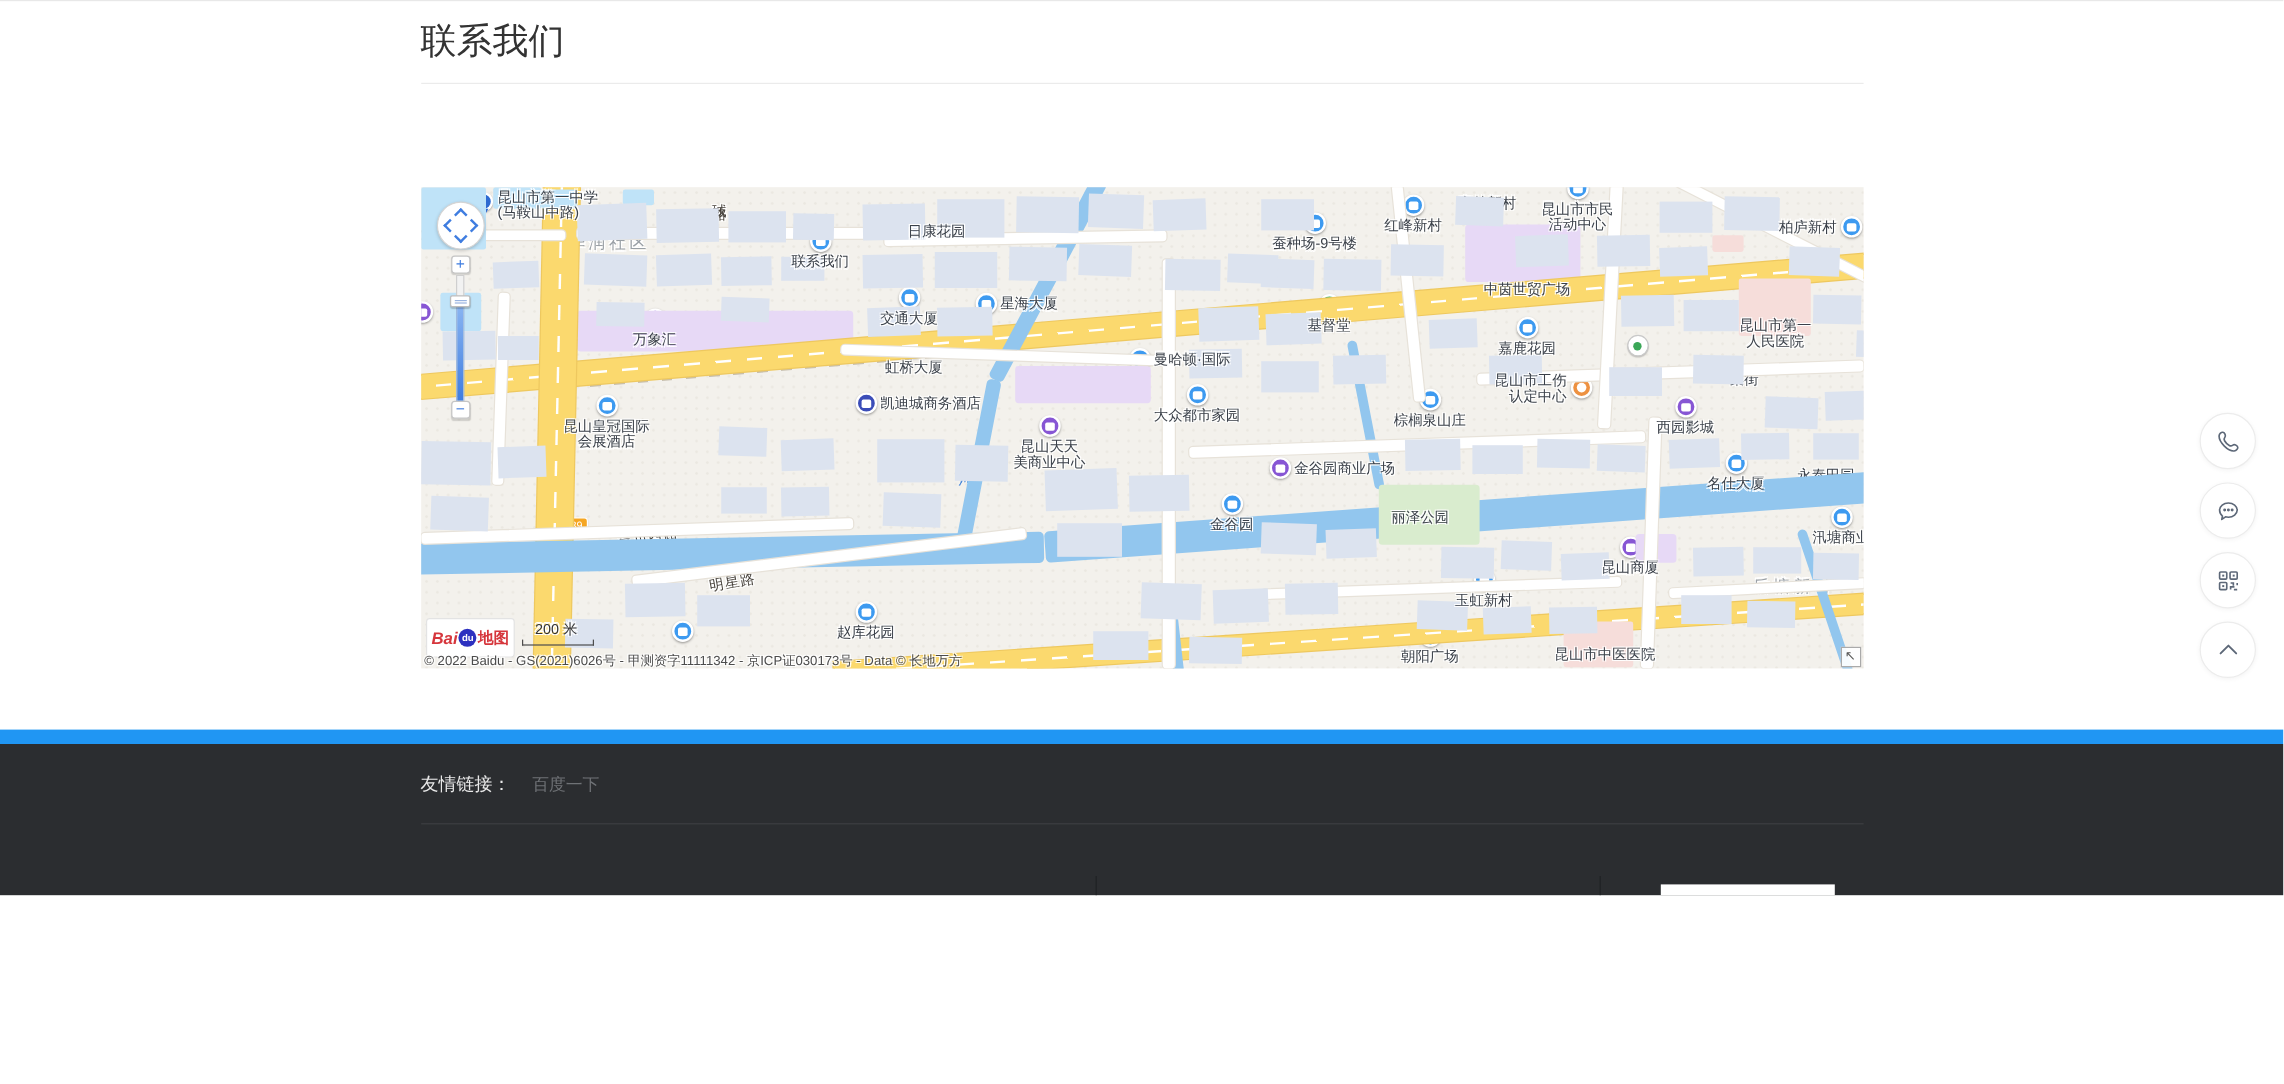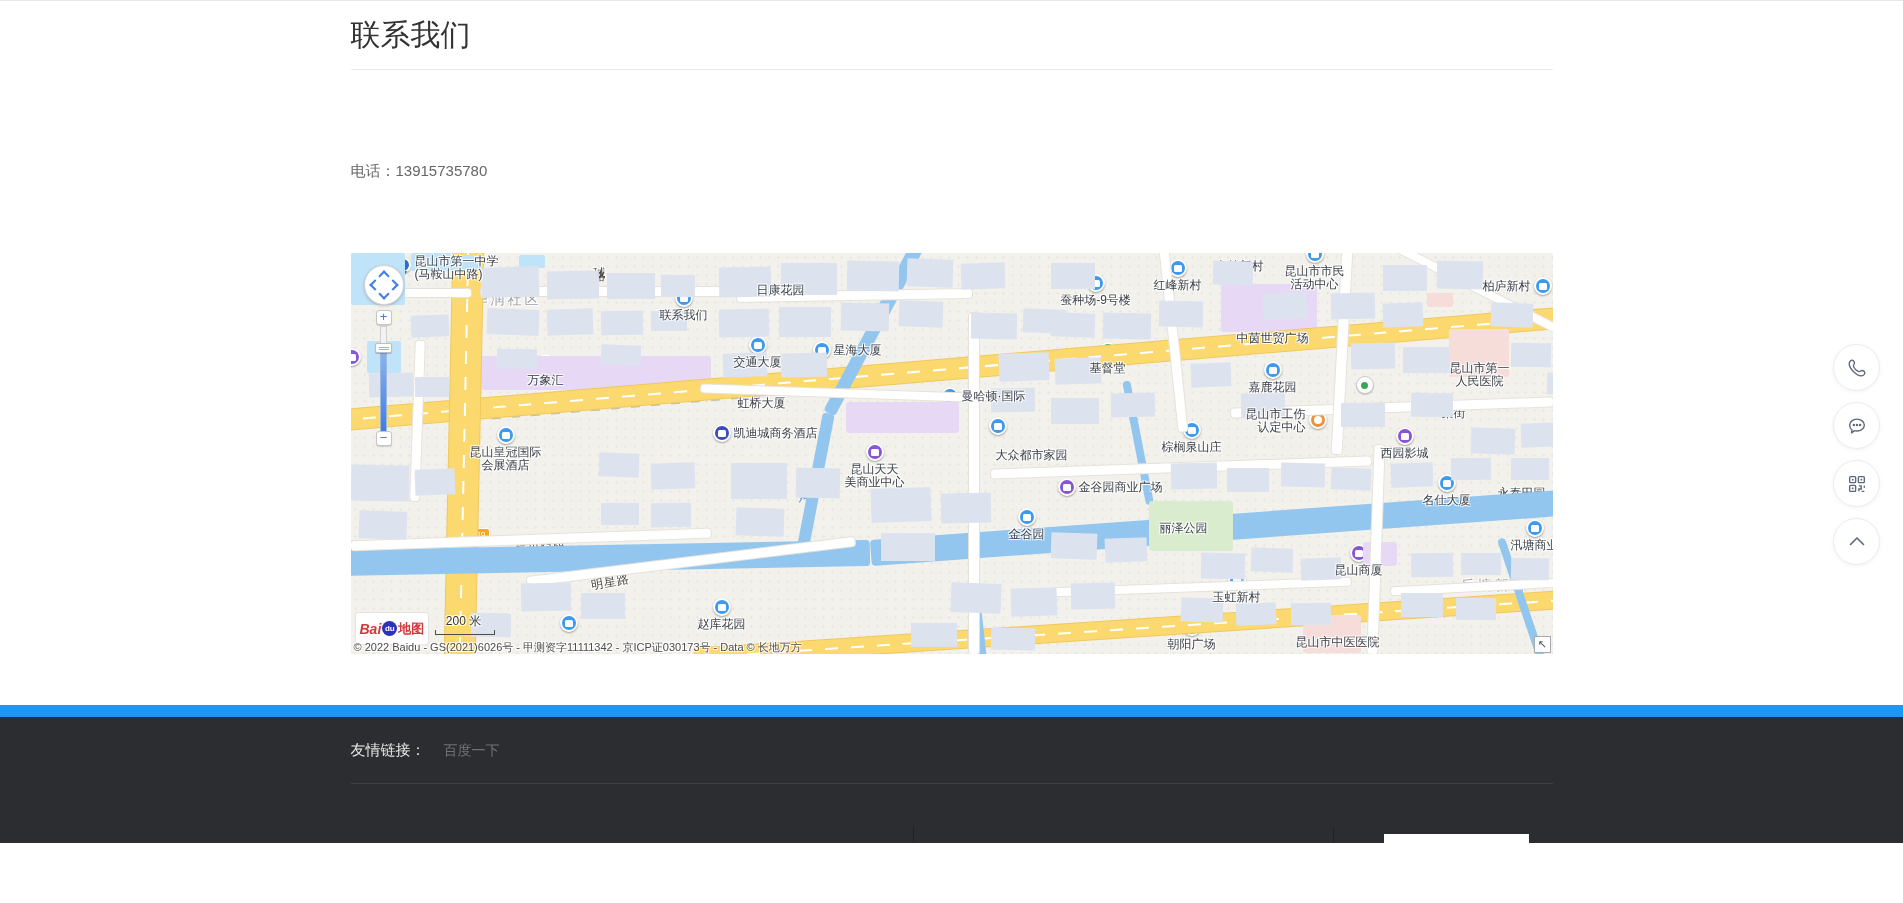--- a/index.html
+++ b/index.html
@@ -118,21 +118,20 @@
   .f-white { position:absolute; bottom:0; left:1033px; width:145px; height:9px; background:#fff; }
 </style>
 </head>
 <body>
 
 <div class="page">
   <div class="container">
     <h1 class="page-title">联系我们</h1>
     <hr class="title-divider">
     <div class="contact">
-      <p>电话：13915735780</p>
     </div>
 
     <div class="map" id="map">
         <div class="shield" style="left: 110px; top: 275px;">S339</div>
         <div class="water-lbl vert" style="left: 445px; top: 222px;">叶荷河</div>
         <div class="water-lbl" style="left: 327px; top: 301px; transform: rotate(-2deg);">娄江</div>
         <div class="road-lbl" style="left: 746px; top: 365px; transform: rotate(-3deg);">朝阳西路</div>
         <div class="road-lbl" style="left: 240px; top: 321px; transform: rotate(-10deg);">明星路</div>
         <div class="road-lbl" style="left: 163px; top: 283px; transform: rotate(-8deg);">震川西路</div>
         <div class="road-lbl" style="left: 125px; top: 147px; transform: rotate(-4deg);">前进西路</div>
@@ -439,21 +438,21 @@
         <div class="lbl" style="left: 383px; top: 174px;">
           <div style="position: static;">凯迪城商务酒店</div>
         </div>
         <div class="lbl" style="left: 611px; top: 137px;">
           <div style="position: static;">曼哈顿·国际</div>
         </div>
         <div class="lbl center" style="left: 454px; top: 210px; width: 140px;">
           <div style="position: static;">昆山天天</div>
           <div style="position: static;">美商业中心</div>
         </div>
-        <div class="lbl center" style="left: 577px; top: 196px; width: 140px; text-align: right;">
+        <div class="lbl center" style="left: 577px; top: 184px; width: 140px;">
           <div style="position: static;">大众都市家园</div>
         </div>
         <div class="lbl center" style="left: 675px; top: 41px; width: 140px;">
           <div style="position: static;">蚕种场-9号楼</div>
         </div>
         <div class="lbl center" style="left: 687px; top: 109px; width: 140px;">
           <div style="position: static;">基督堂</div>
         </div>
         <div class="lbl center" style="left: 757px; top: 26px; width: 140px;">
           <div style="position: static;">红峰新村</div>

